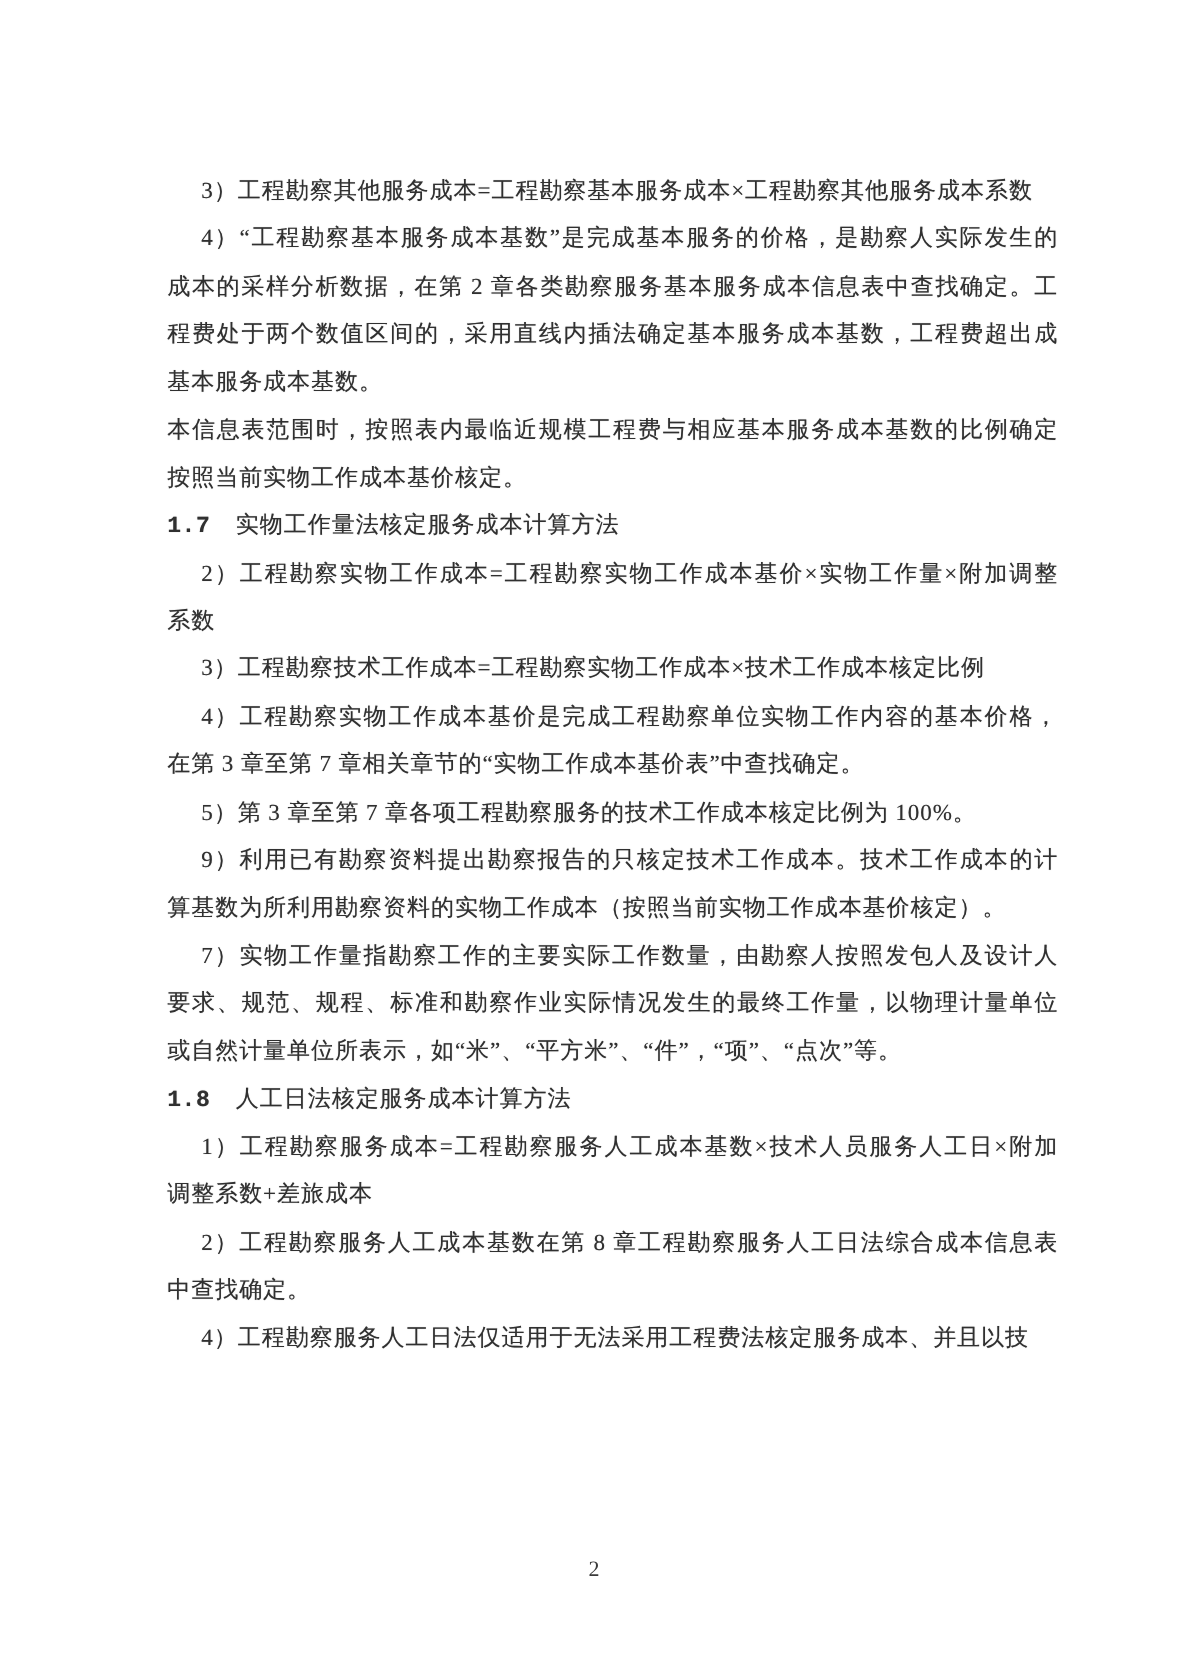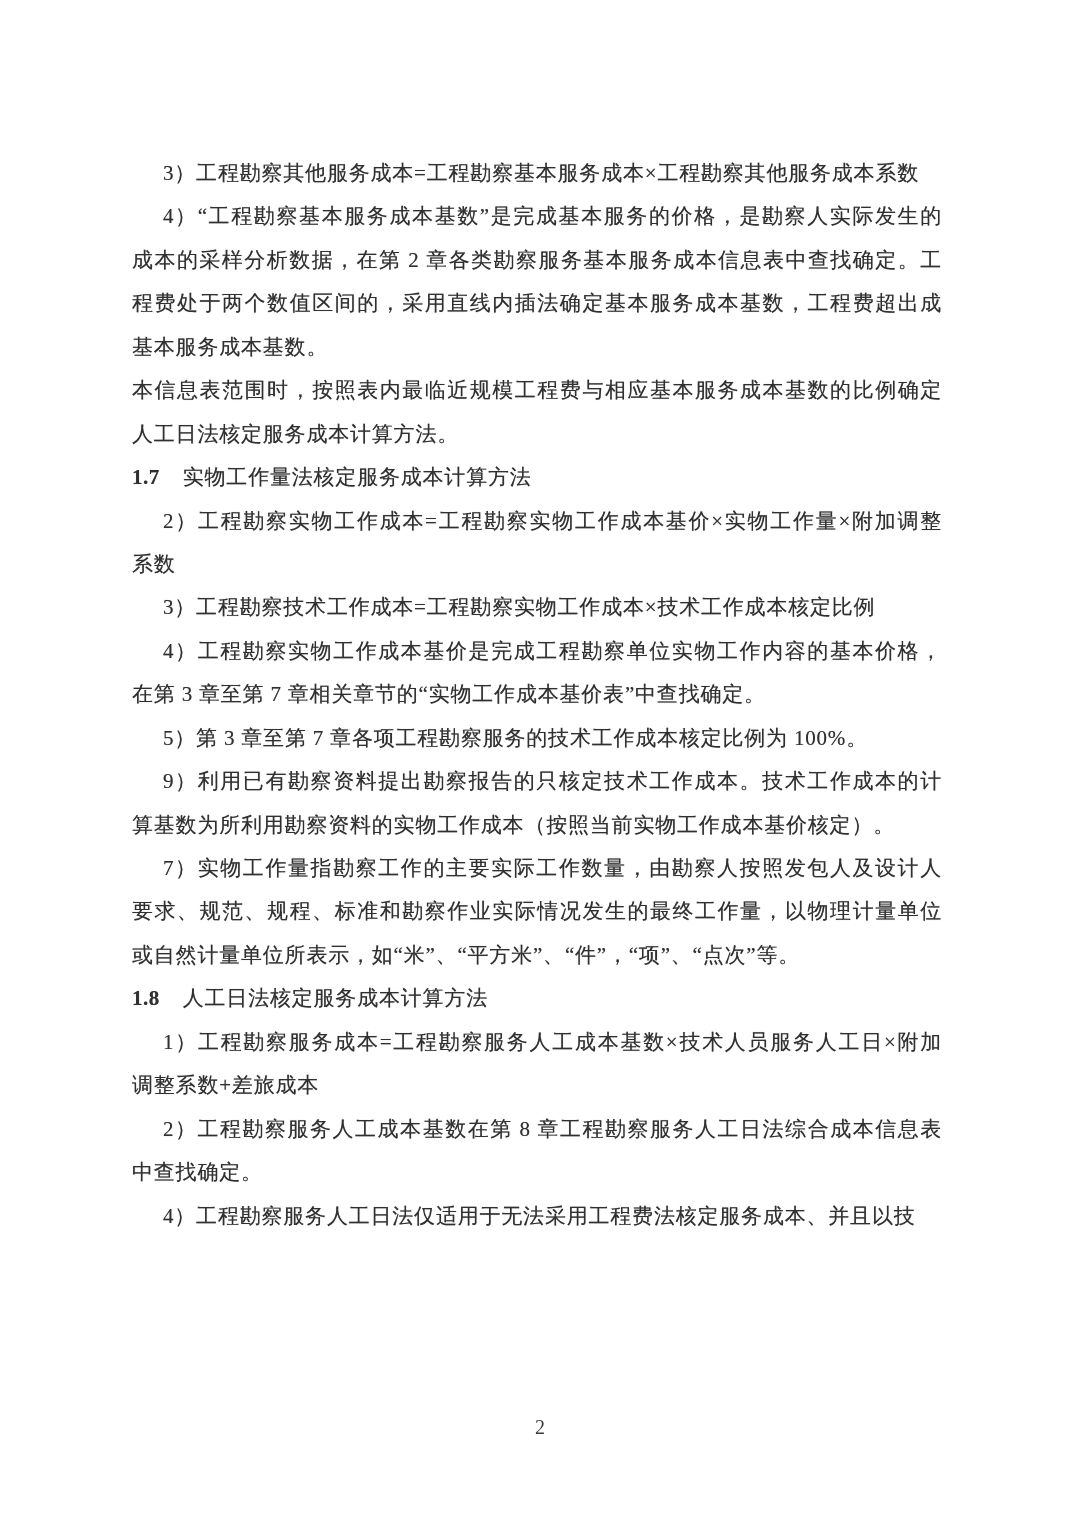--- a/index.html
+++ b/index.html
@@ -12,21 +12,21 @@
     width: 1080px;
     height: 1527px;
     background: #ffffff;
     overflow: hidden;
     font-family: "Liberation Serif", "DejaVu Serif", serif;
     color: #303030;
   }
   .page-body {
     position: absolute;
     top: 152px;
-    left: 132px;
+    left: 152px;
     width: 810px;
   }
   .para { margin: 0; padding: 0; }
   .line {
     height: 43.45px;
     line-height: 43.45px;
     font-size: 21px;
     letter-spacing: 0.8px;
     text-align: justify;
     text-align-last: justify;
@@ -39,20 +39,21 @@
     height: 43.45px;
     line-height: 43.45px;
     font-size: 21px;
     letter-spacing: 0.8px;
     text-shadow: 0 0 0.7px rgba(48,48,48,0.55);
   }
   .heading .hnum {
     font-weight: bold;
     letter-spacing: 0.5px;
     margin-right: 23px;
+    font-family: Liberation Mono, monospace;
   }
   .page-footer {
     position: absolute;
     top: 1412px;
     left: 0;
     width: 1080px;
     height: 30px;
     line-height: 30px;
     text-align: center;
     font-size: 20px;
@@ -68,21 +69,21 @@
         <div class="line first last">3）工程勘察其他服务成本=工程勘察基本服务成本×工程勘察其他服务成本系数</div>
       </div>
       <div class="para">
         <div class="line first">4）“工程勘察基本服务成本基数”是完成基本服务的价格，是勘察人实际发生的</div>
         <div class="line">成本的采样分析数据，在第 2 章各类勘察服务基本服务成本信息表中查找确定。工</div>
         <div class="line">程费处于两个数值区间的，采用直线内插法确定基本服务成本基数，工程费超出成</div>
         <div class="line last">基本服务成本基数。</div>
         <div class="line">本信息表范围时，按照表内最临近规模工程费与相应基本服务成本基数的比例确定</div>
       </div>
       <div class="para">
-        <div class="line last">人工日法核定服务成本计算方法。</div>
+        <div class="line last">按照当前实物工作成本基价核定。</div>
       </div>
       <div class="heading"><span class="hnum">1.7</span><span class="htitle">实物工作量法核定服务成本计算方法</span></div>
       <div class="para">
         <div class="line first">2）工程勘察实物工作成本=工程勘察实物工作成本基价×实物工作量×附加调整</div>
         <div class="line last">系数</div>
       </div>
       <div class="para">
         <div class="line first last">3）工程勘察技术工作成本=工程勘察实物工作成本×技术工作成本核定比例</div>
       </div>
       <div class="para">

